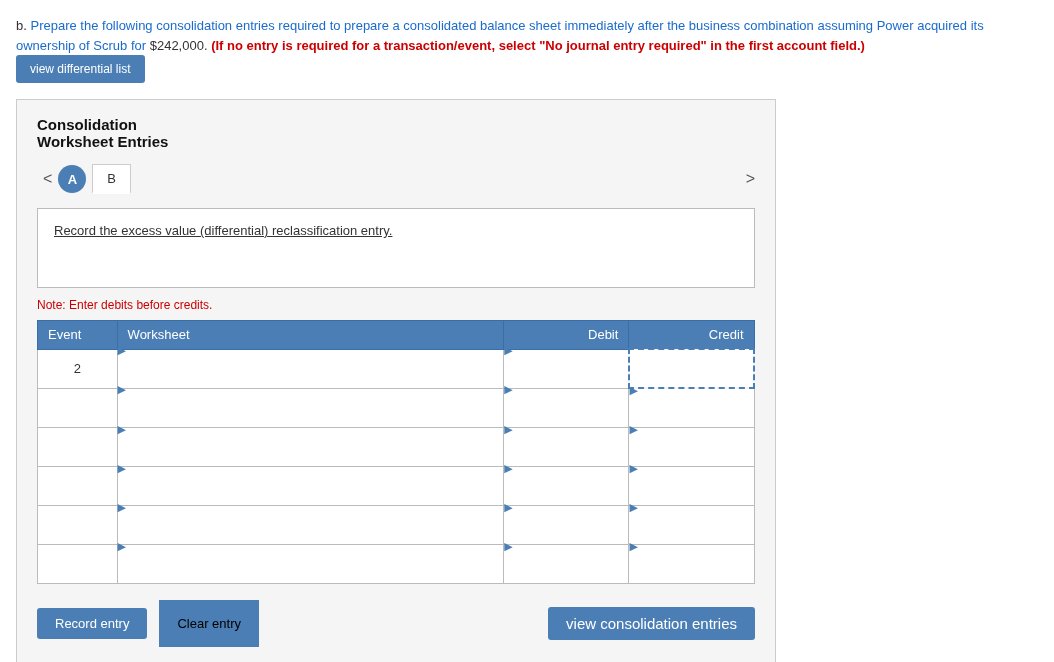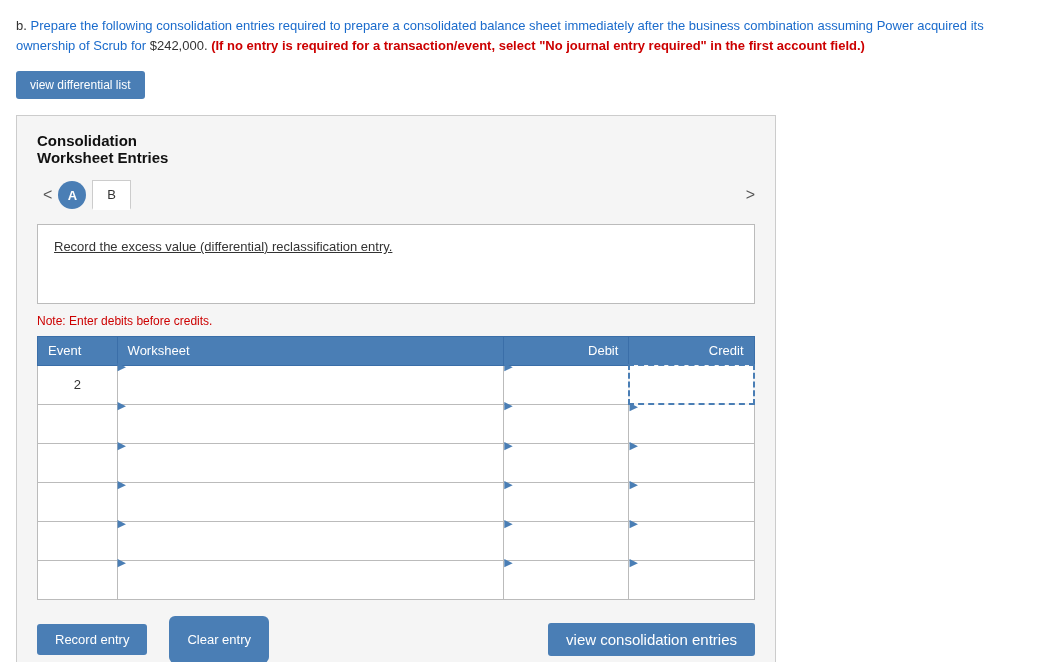--- a/index.html
+++ b/index.html
@@ -7,21 +7,21 @@
       font-family: Arial, sans-serif;
       font-size: 13px;
       background: #fff;
       padding: 16px;
       width: 1054px;
     }
 
     .intro-text {
       color: #333;
       line-height: 1.5;
-      margin-bottom: 16px;
+      margin-bottom: 0;
       font-size: 13px;
     }
     .intro-text .highlight-blue {
       color: #1a6bcc;
     }
     .intro-text .highlight-red {
       color: #cc0000;
       font-weight: bold;
     }
 
@@ -169,37 +169,37 @@
     .arrow-indicator {
       display: inline-block;
       color: #4a7eb5;
       font-size: 11px;
       margin-right: 2px;
     }
 
     .buttons-row {
       display: flex;
       align-items: center;
-      gap: 22px;
+      gap: 12px;
     }
     .btn-record {
       background: #4a7eb5;
       color: #fff;
       border: none;
       padding: 8px 18px;
       border-radius: 3px;
       cursor: pointer;
       font-size: 13px;
     }
     .btn-clear {
       background: #4a7eb5;
-      color: #ffffff;
+      color: #000000;
       border: none;
       padding: 16px 18px;
-      border-radius: 6px;
+      border-radius: 0;
       cursor: pointer;
       font-size: 13px;
     }
     .btn-view-consolidation {
       background: #4a7eb5;
       color: #fff;
       border: none;
       padding: 8px 18px;
       border-radius: 3px;
       cursor: pointer;

